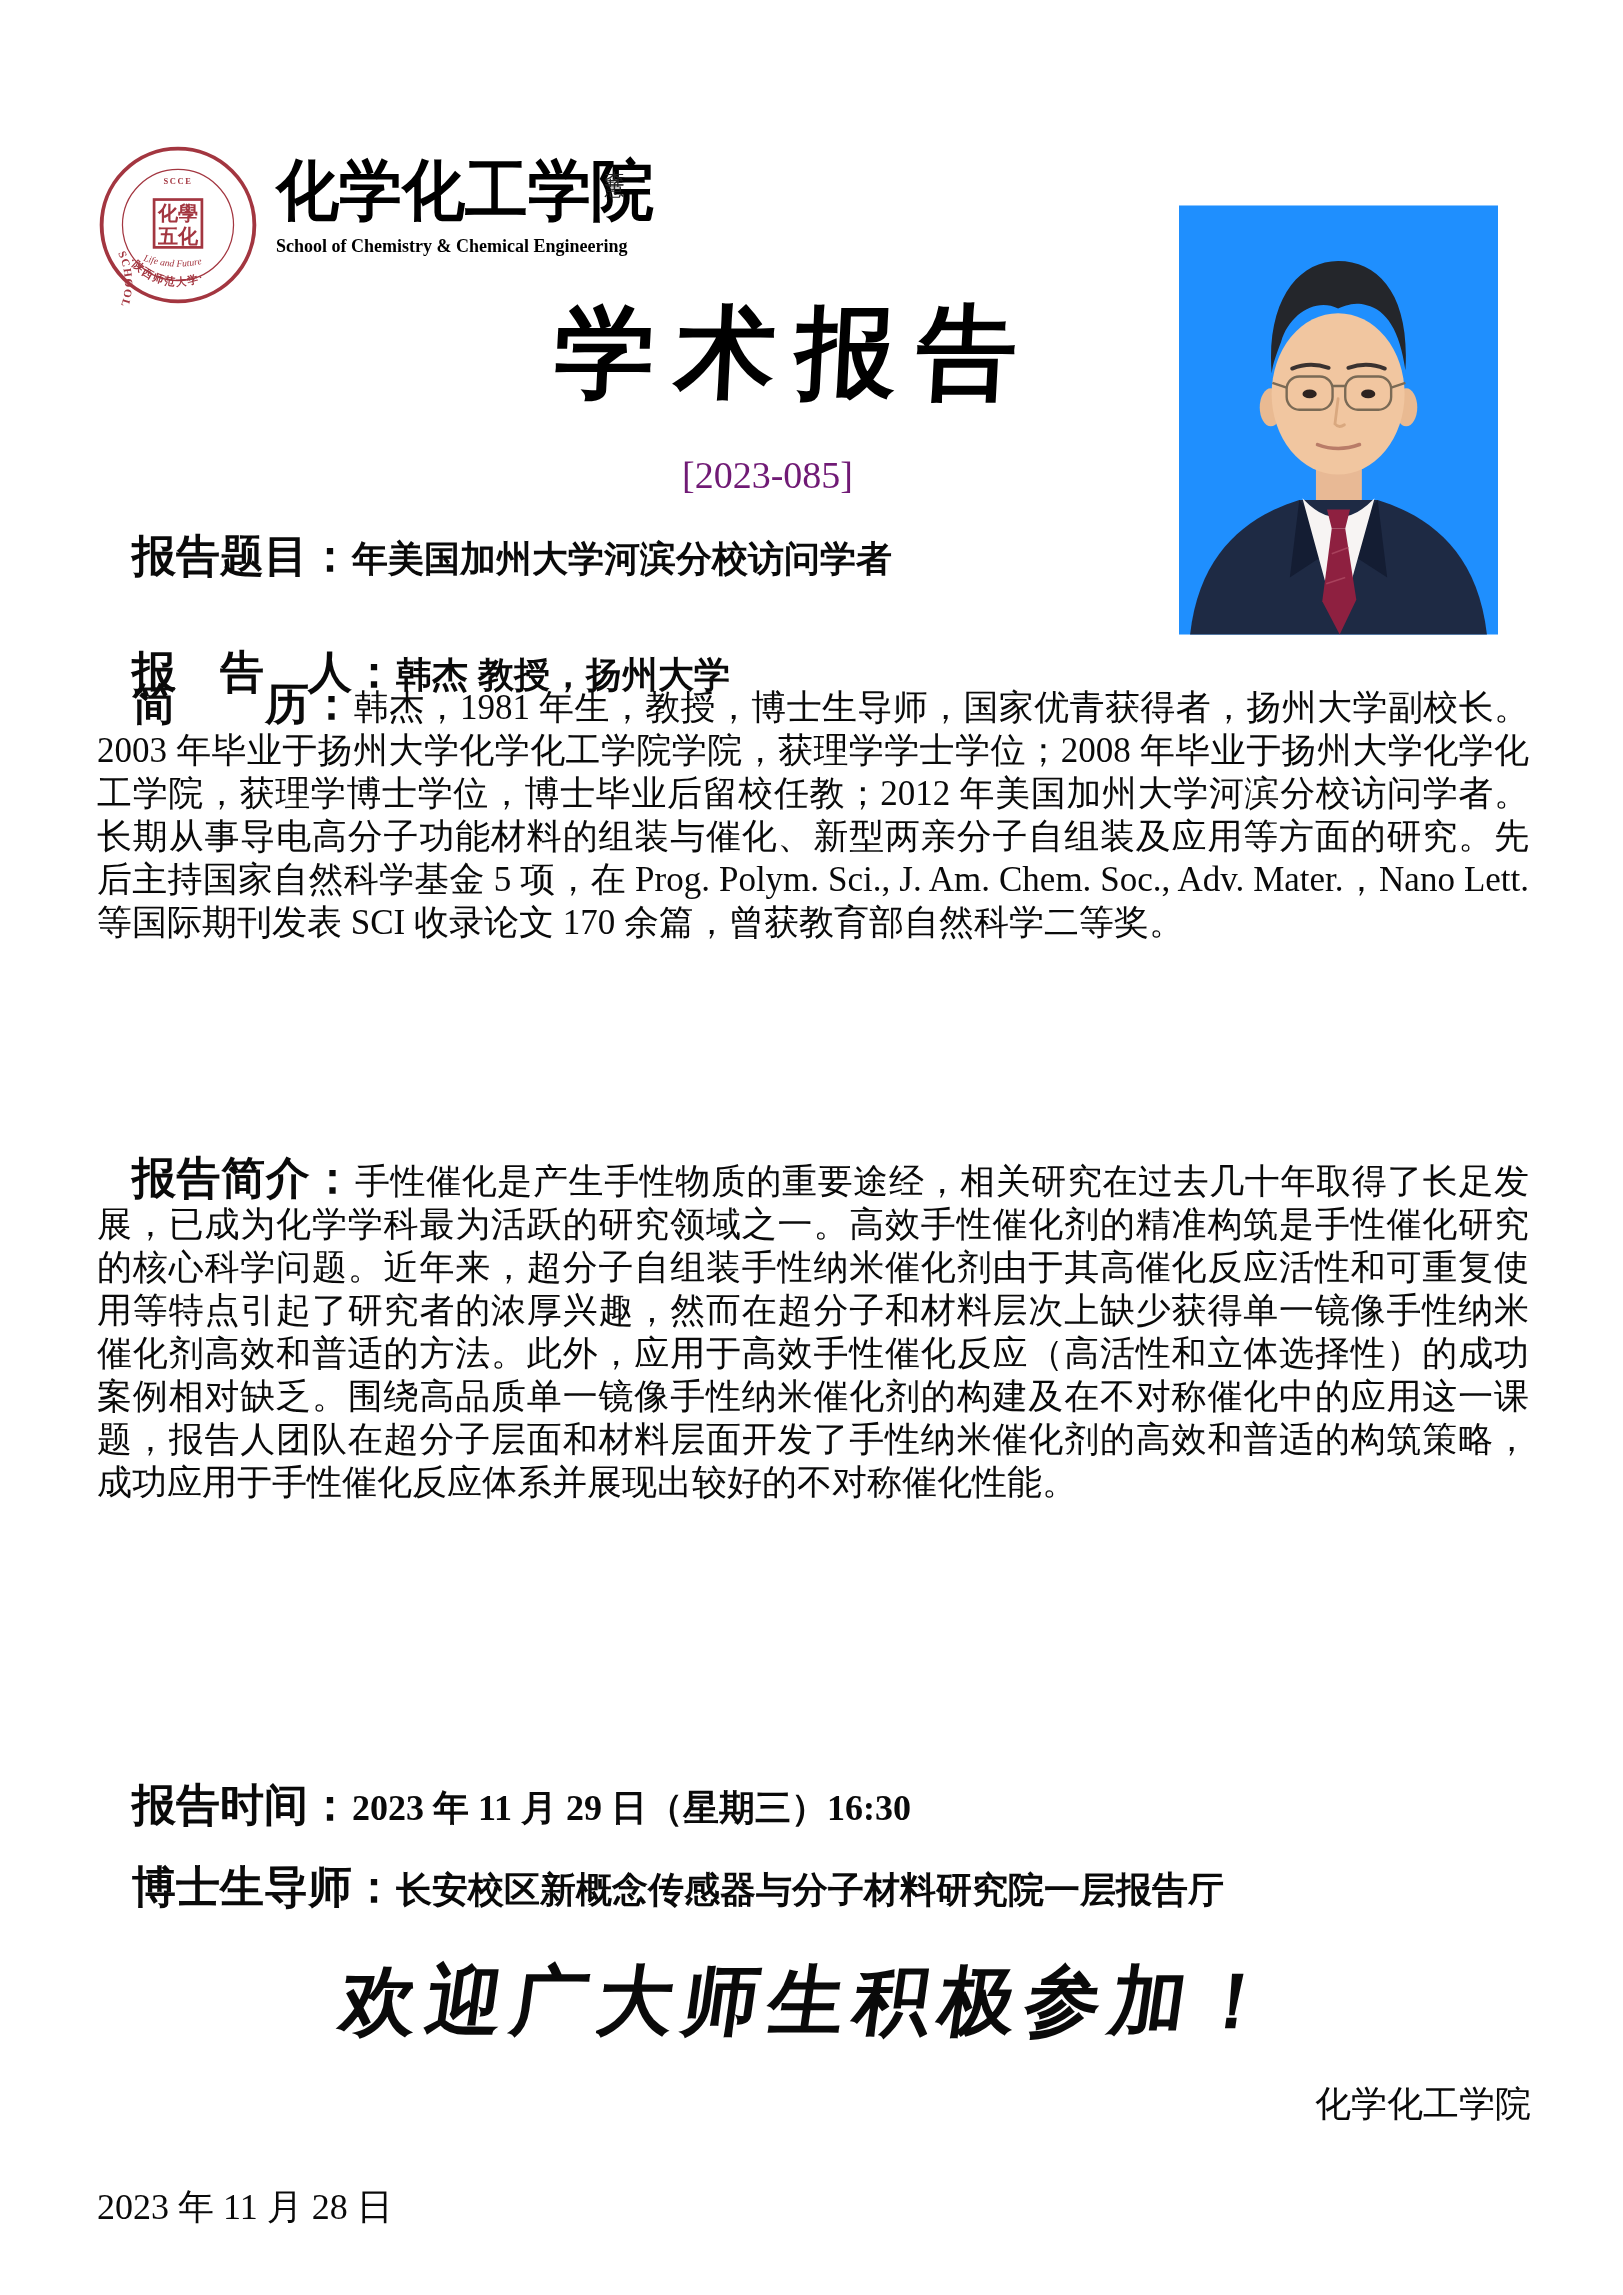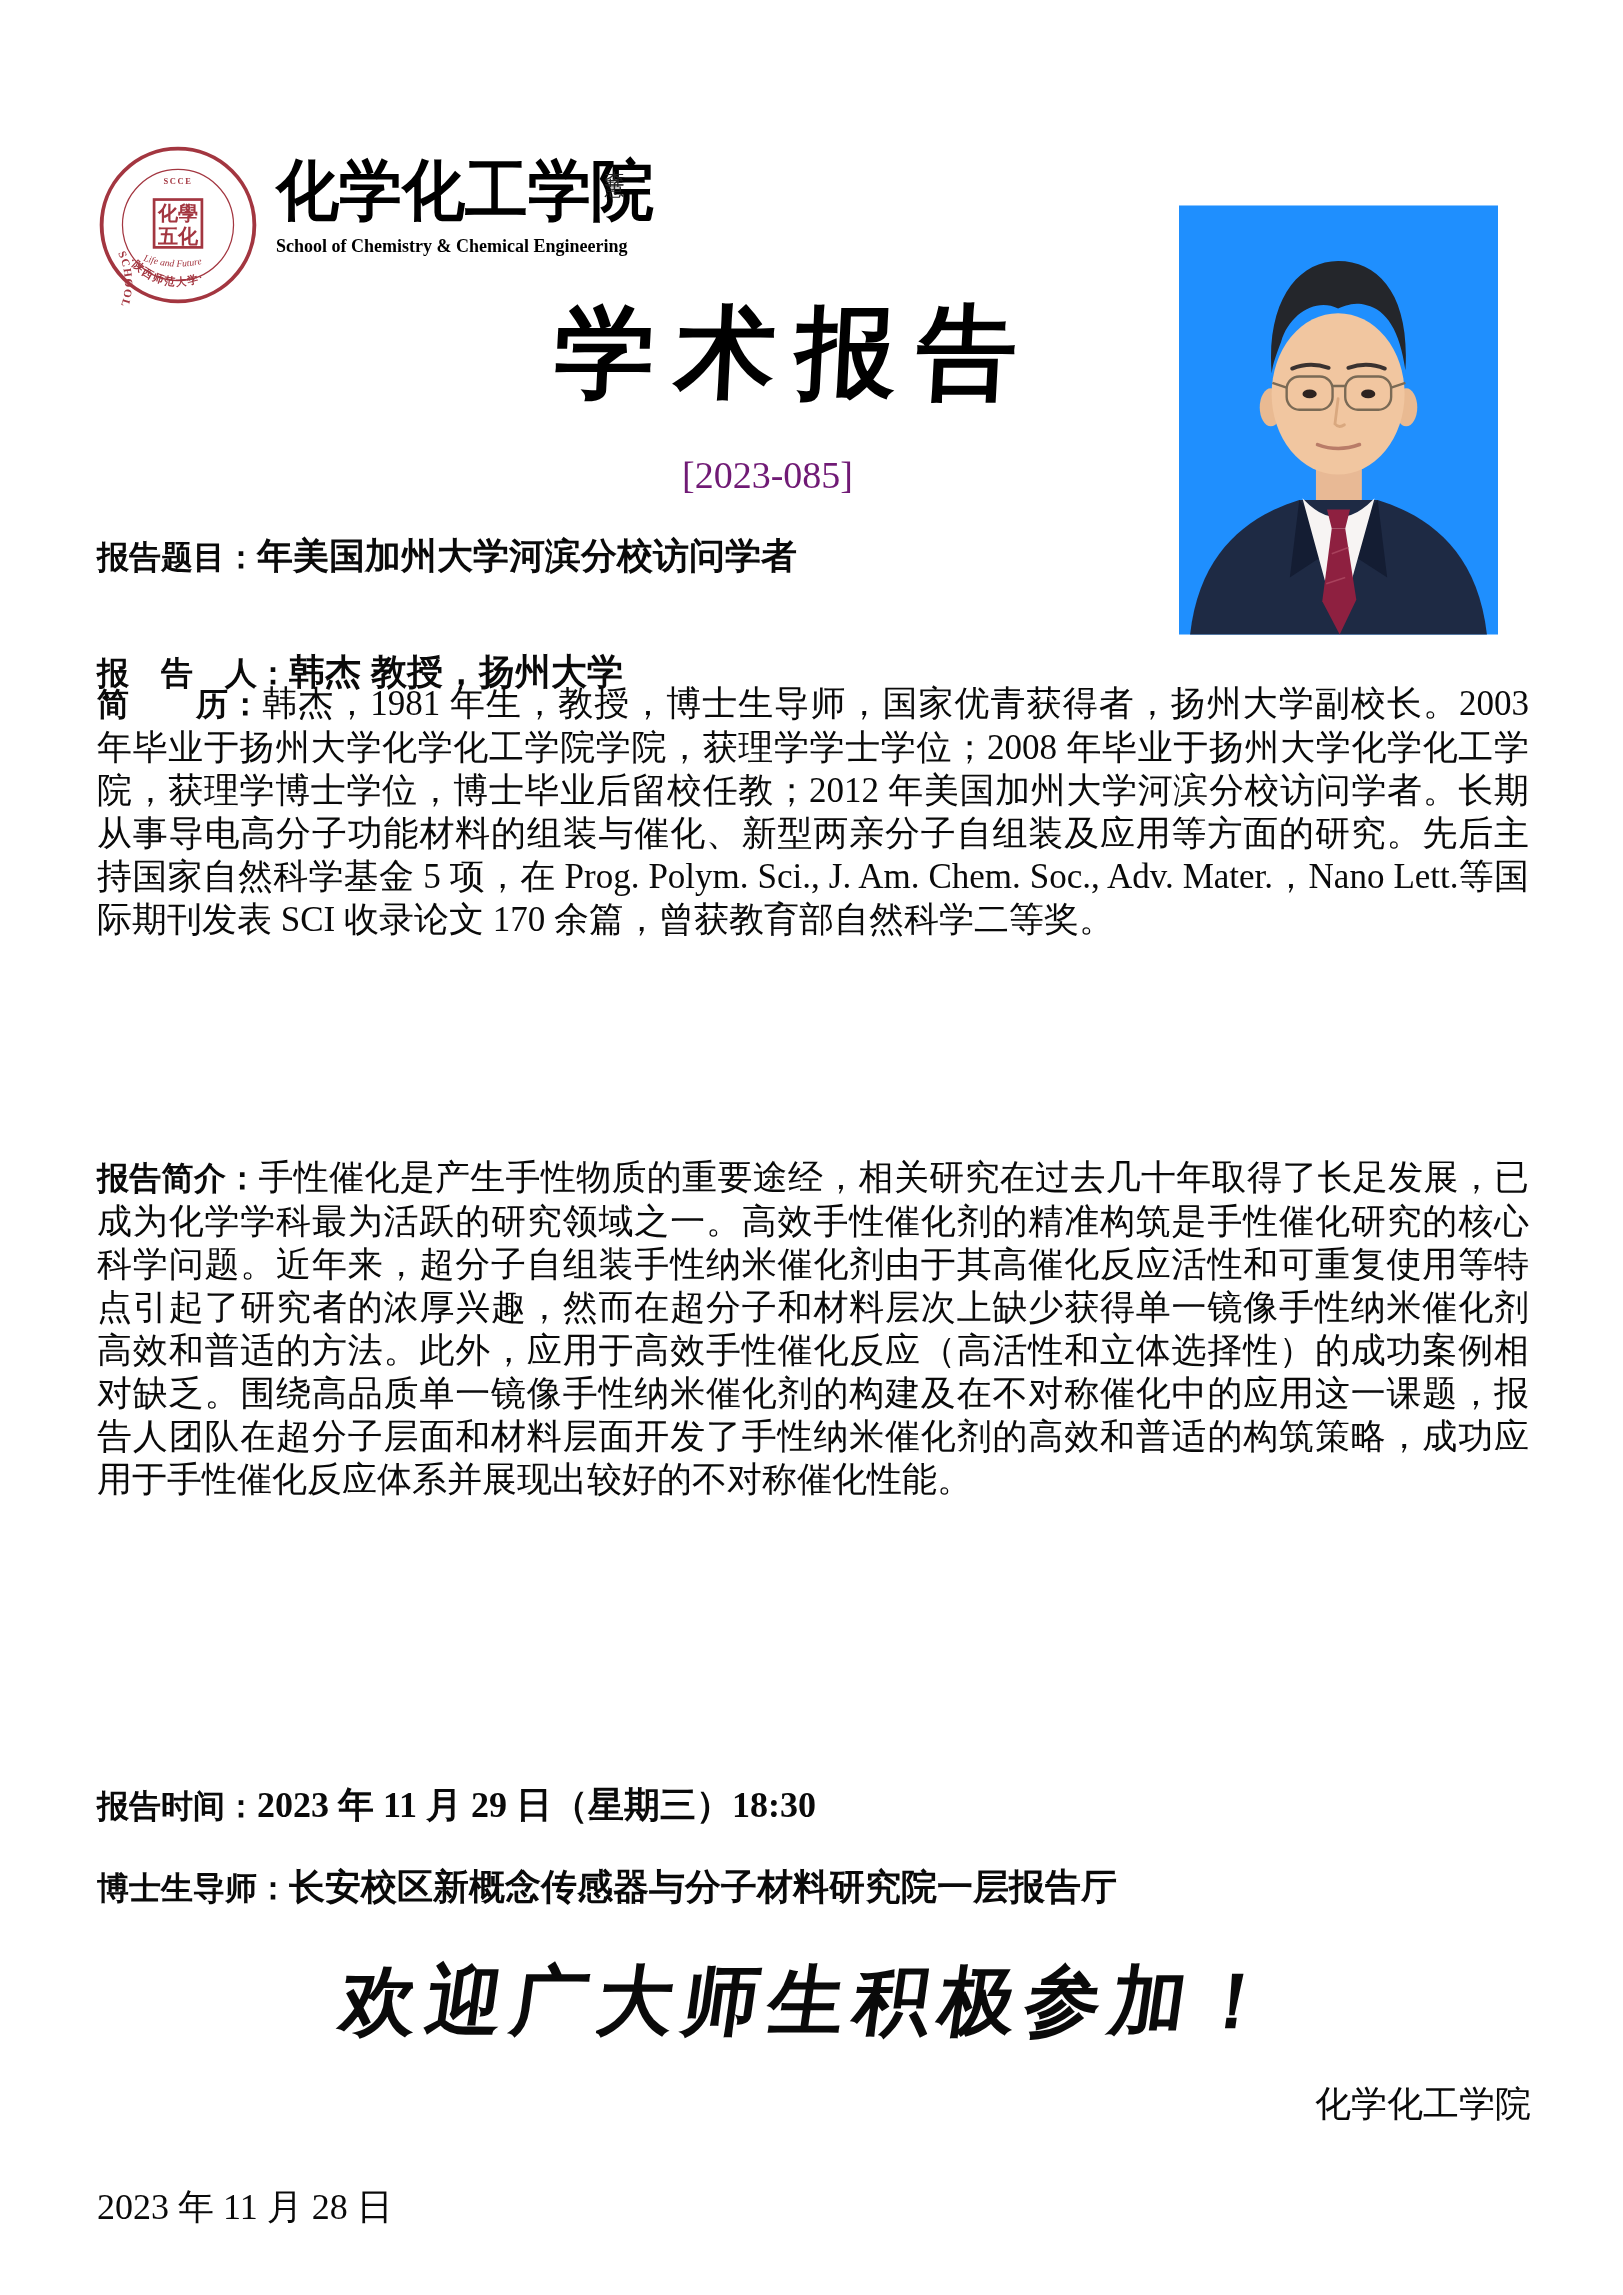--- a/index.html
+++ b/index.html
@@ -23,21 +23,21 @@
         font-family:"Liberation Serif",serif;color:#701a75;}
   
   .photo{left:1179px;top:205px;width:319px;height:430px;}
   
   .line{left:97px;width:1432px;font-family:"Liberation Sans",sans-serif;font-weight:bold;
         font-size:36px;line-height:46px;white-space:nowrap;}
   .topic-line{top:533px;}
   .speaker-line{top:649px;}
   .time-line{top:1782px;}
   .venue-line{top:1864px;}
-  .lbl{font-family:"Liberation Sans",sans-serif;font-weight:bold;font-size:32px;}
+  .lbl{font-family:"Liberation Sans",sans-serif;font-weight:bold;font-size:44px;margin-left:35px;}
   .val-serif{font-family:"Liberation Serif",serif;font-weight:bold;}
   .para{left:97px;width:1432px;font-size:35px;line-height:43px;text-align:justify;
         font-family:"Liberation Serif",serif;word-break:break-word;}
   .bio-para{top:682px;}
   .abs-para{top:1156px;}
   
   .welcome{left:0;top:1951px;width:1623px;text-align:center;font-family:"DejaVu Serif",serif;
         font-weight:900;font-size:76px;letter-spacing:9.5px;transform:skewX(-8deg);}
   .footer-org{left:97px;top:2080px;width:1434px;text-align:right;font-size:36px;}
   .footer-date{left:97px;top:2183px;width:1434px;text-align:left;font-size:36px;}
@@ -132,21 +132,21 @@
 
   <div class="abs para bio-para">
     <span class="lbl">简　　历：</span><span>韩杰，1981 年生，教授，博士生导师，国家优青获得者，扬州大学副校长。2003 年毕业于扬州大学化学化工学院学院，获理学学士学位；2008 年毕业于扬州大学化学化工学院，获理学博士学位，博士毕业后留校任教；2012 年美国加州大学河滨分校访问学者。长期从事导电高分子功能材料的组装与催化、新型两亲分子自组装及应用等方面的研究。先后主持国家自然科学基金 5 项，在 Prog. Polym. Sci., J. Am. Chem. Soc., Adv. Mater.，Nano Lett.等国际期刊发表 SCI 收录论文 170 余篇，曾获教育部自然科学二等奖。</span>
   </div>
 
   <div class="abs para abs-para">
     <span class="lbl">报告简介：</span><span>手性催化是产生手性物质的重要途经，相关研究在过去几十年取得了长足发展，已成为化学学科最为活跃的研究领域之一。高效手性催化剂的精准构筑是手性催化研究的核心科学问题。近年来，超分子自组装手性纳米催化剂由于其高催化反应活性和可重复使用等特点引起了研究者的浓厚兴趣，然而在超分子和材料层次上缺少获得单一镜像手性纳米催化剂高效和普适的方法。此外，应用于高效手性催化反应（高活性和立体选择性）的成功案例相对缺乏。围绕高品质单一镜像手性纳米催化剂的构建及在不对称催化中的应用这一课题，报告人团队在超分子层面和材料层面开发了手性纳米催化剂的高效和普适的构筑策略，成功应用于手性催化反应体系并展现出较好的不对称催化性能。</span>
   </div>
 
   <div class="abs line time-line">
-    <span class="lbl">报告时间：</span><span class="val-serif">2023 年 11 月 29 日（星期三）18:30</span>
+    <span class="lbl">报告时间：</span><span class="val-serif">2023 年 11 月 29 日（星期三）16:30</span>
   </div>
 
   <div class="abs line venue-line">
     <span class="lbl">博士生导师：</span><span>长安校区新概念传感器与分子材料研究院一层报告厅</span>
   </div>
 
   <div class="abs welcome">欢迎广大师生积极参加！</div>
 
   <div class="abs footer-org">化学化工学院</div>
   <div class="abs footer-date">2023 年 11 月 28 日</div>

